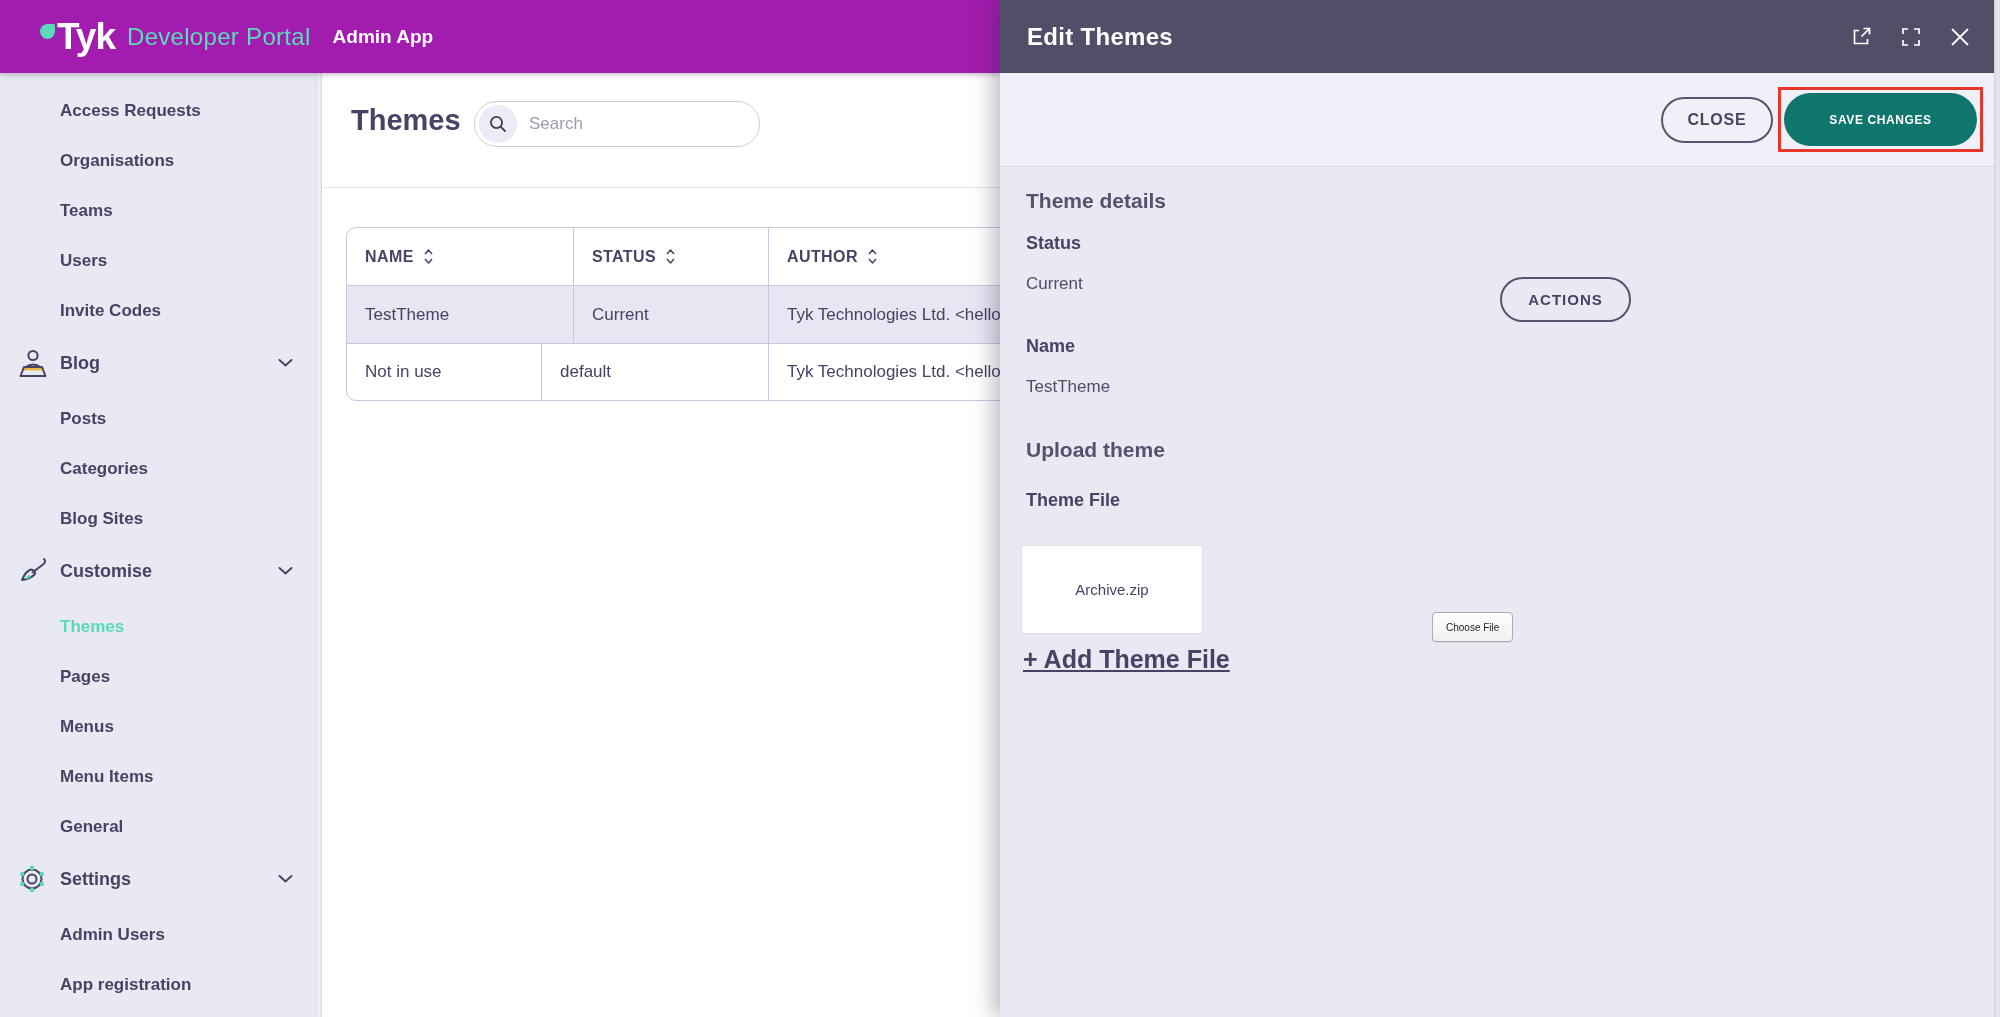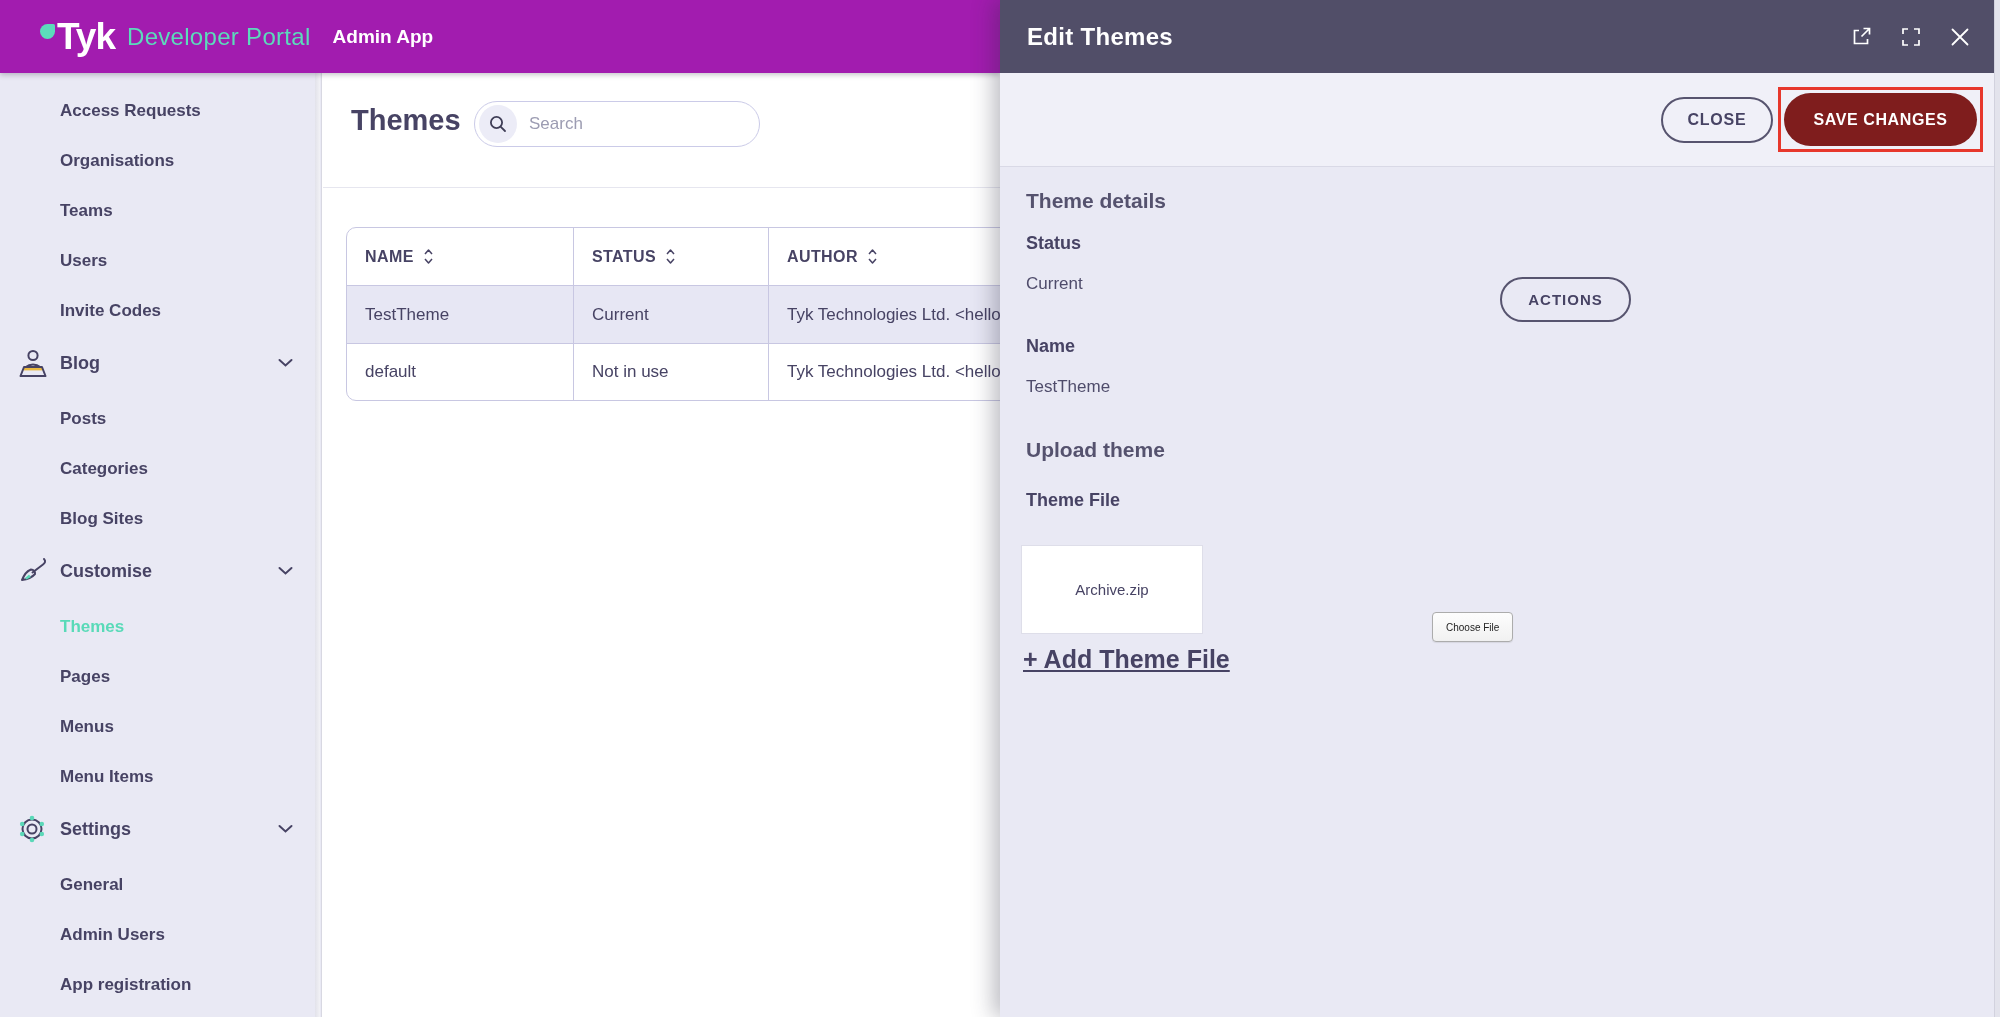--- a/index.html
+++ b/index.html
@@ -69,21 +69,21 @@
 
   #drawer-actionbar { position:absolute; left:0; top:73px; width:100%; height:94px;
     background:#F0F0F8; border-bottom:1px solid #D9D9E6;
     display:flex; align-items:center; justify-content:flex-end; padding-right:17px; gap:5px; }
   .pill-outline { border:2px solid #57546F; border-radius:24px; background:transparent;
     color:#474364; font-weight:bold; font-family:"Liberation Sans",sans-serif;
     letter-spacing:.8px; cursor:pointer; }
   #close-button { width:112px; height:46px; font-size:16px; }
   #save-annotation { border:3px solid #E7372C; padding:3px; }
   #save-button { width:193px; height:53px; border:none; border-radius:27px;
-    background:#7f1d1d; color:#fff; font-size:16px; font-weight:bold;
+    background:#0f766e; color:#fff; font-size:12px; font-weight:bold;
     letter-spacing:.6px; cursor:pointer; font-family:"Liberation Sans",sans-serif; }
 
   #drawer-body { position:absolute; left:0; top:167px; width:100%; height:850px; background:#E9E9F4; }
   #drawer-scrollbar { position:absolute; right:0; top:0; width:6px; height:100%;
     background:#E3E3EC; border-left:1px solid #D2D2DE; z-index:11; }
 
   .sec-heading { position:absolute; left:26px; font-size:21px; font-weight:bold; color:#55526E; }
   .fld-label { position:absolute; left:26px; font-size:18px; font-weight:bold; color:#474364; }
   .fld-value { position:absolute; left:26px; font-size:17px; color:#4F4C6B; }
   #actions-button { position:absolute; left:500px; top:110px; width:131px; height:45px;
@@ -178,44 +178,44 @@
   <div class="si sub">
       <span>Pages</span>
     </div>
   <div class="si sub">
       <span>Menus</span>
     </div>
   <div class="si sub">
       <span>Menu Items</span>
     </div>
 
+  <div class="si sub">
+      <span>General</span>
+    </div>
+
   <div class="si parent">
     <span class="icn">
       <svg width="32" height="32" viewBox="0 0 32 32">
         <circle cx="16" cy="16" r="9.5" fill="none" stroke="#474364" stroke-width="2"></circle>
         <circle cx="16" cy="16" r="4.5" fill="none" stroke="#474364" stroke-width="2"></circle>
         <circle cx="16" cy="5" r="2.3" fill="#5BD8B8"></circle>
         <circle cx="25.8" cy="11" r="2.3" fill="#5BD8B8"></circle>
         <circle cx="25.8" cy="21" r="2.3" fill="#5BD8B8"></circle>
         <circle cx="16" cy="27" r="2.3" fill="#5BD8B8"></circle>
         <circle cx="6.2" cy="21" r="2.3" fill="#5BD8B8"></circle>
         <circle cx="6.2" cy="11" r="2.3" fill="#5BD8B8"></circle>
       </svg>
     </span>
     <span>Settings</span>
     <span class="chev">
       <svg width="15" height="9" viewBox="0 0 15 9">
           <path d="M1.5 1.5 L7.5 7 L13.5 1.5" fill="none" stroke="#474364" stroke-width="2" stroke-linecap="round"></path>
         </svg>
     </span>
   </div>
-
-  <div class="si sub">
-      <span>General</span>
-    </div>
   <div class="si sub">
       <span>Admin Users</span>
     </div>
   <div class="si sub">
       <span>App registration</span>
     </div>
 
   <div id="sidebar-scrollbar"></div>
 </nav>
 
@@ -260,22 +260,22 @@
             </svg>
         </span>
       </div>
     </div>
     <div class="tr body selected">
       <div class="td c1">TestTheme</div>
       <div class="td c2">Current</div>
       <div class="td c3">Tyk Technologies Ltd. &lt;hello</div>
     </div>
     <div class="tr body">
+      <div class="td c2">Not in use</div>
       <div class="td c1">default</div>
-      <div class="td c2">Not in use</div>
       <div class="td c3">Tyk Technologies Ltd. &lt;hello</div>
     </div>
   </div>
 </main>
 
 <aside id="drawer">
   <div id="drawer-header">
     <span id="drawer-title">Edit Themes</span>
     <div id="drawer-header-icons">
       <span class="hicon">

